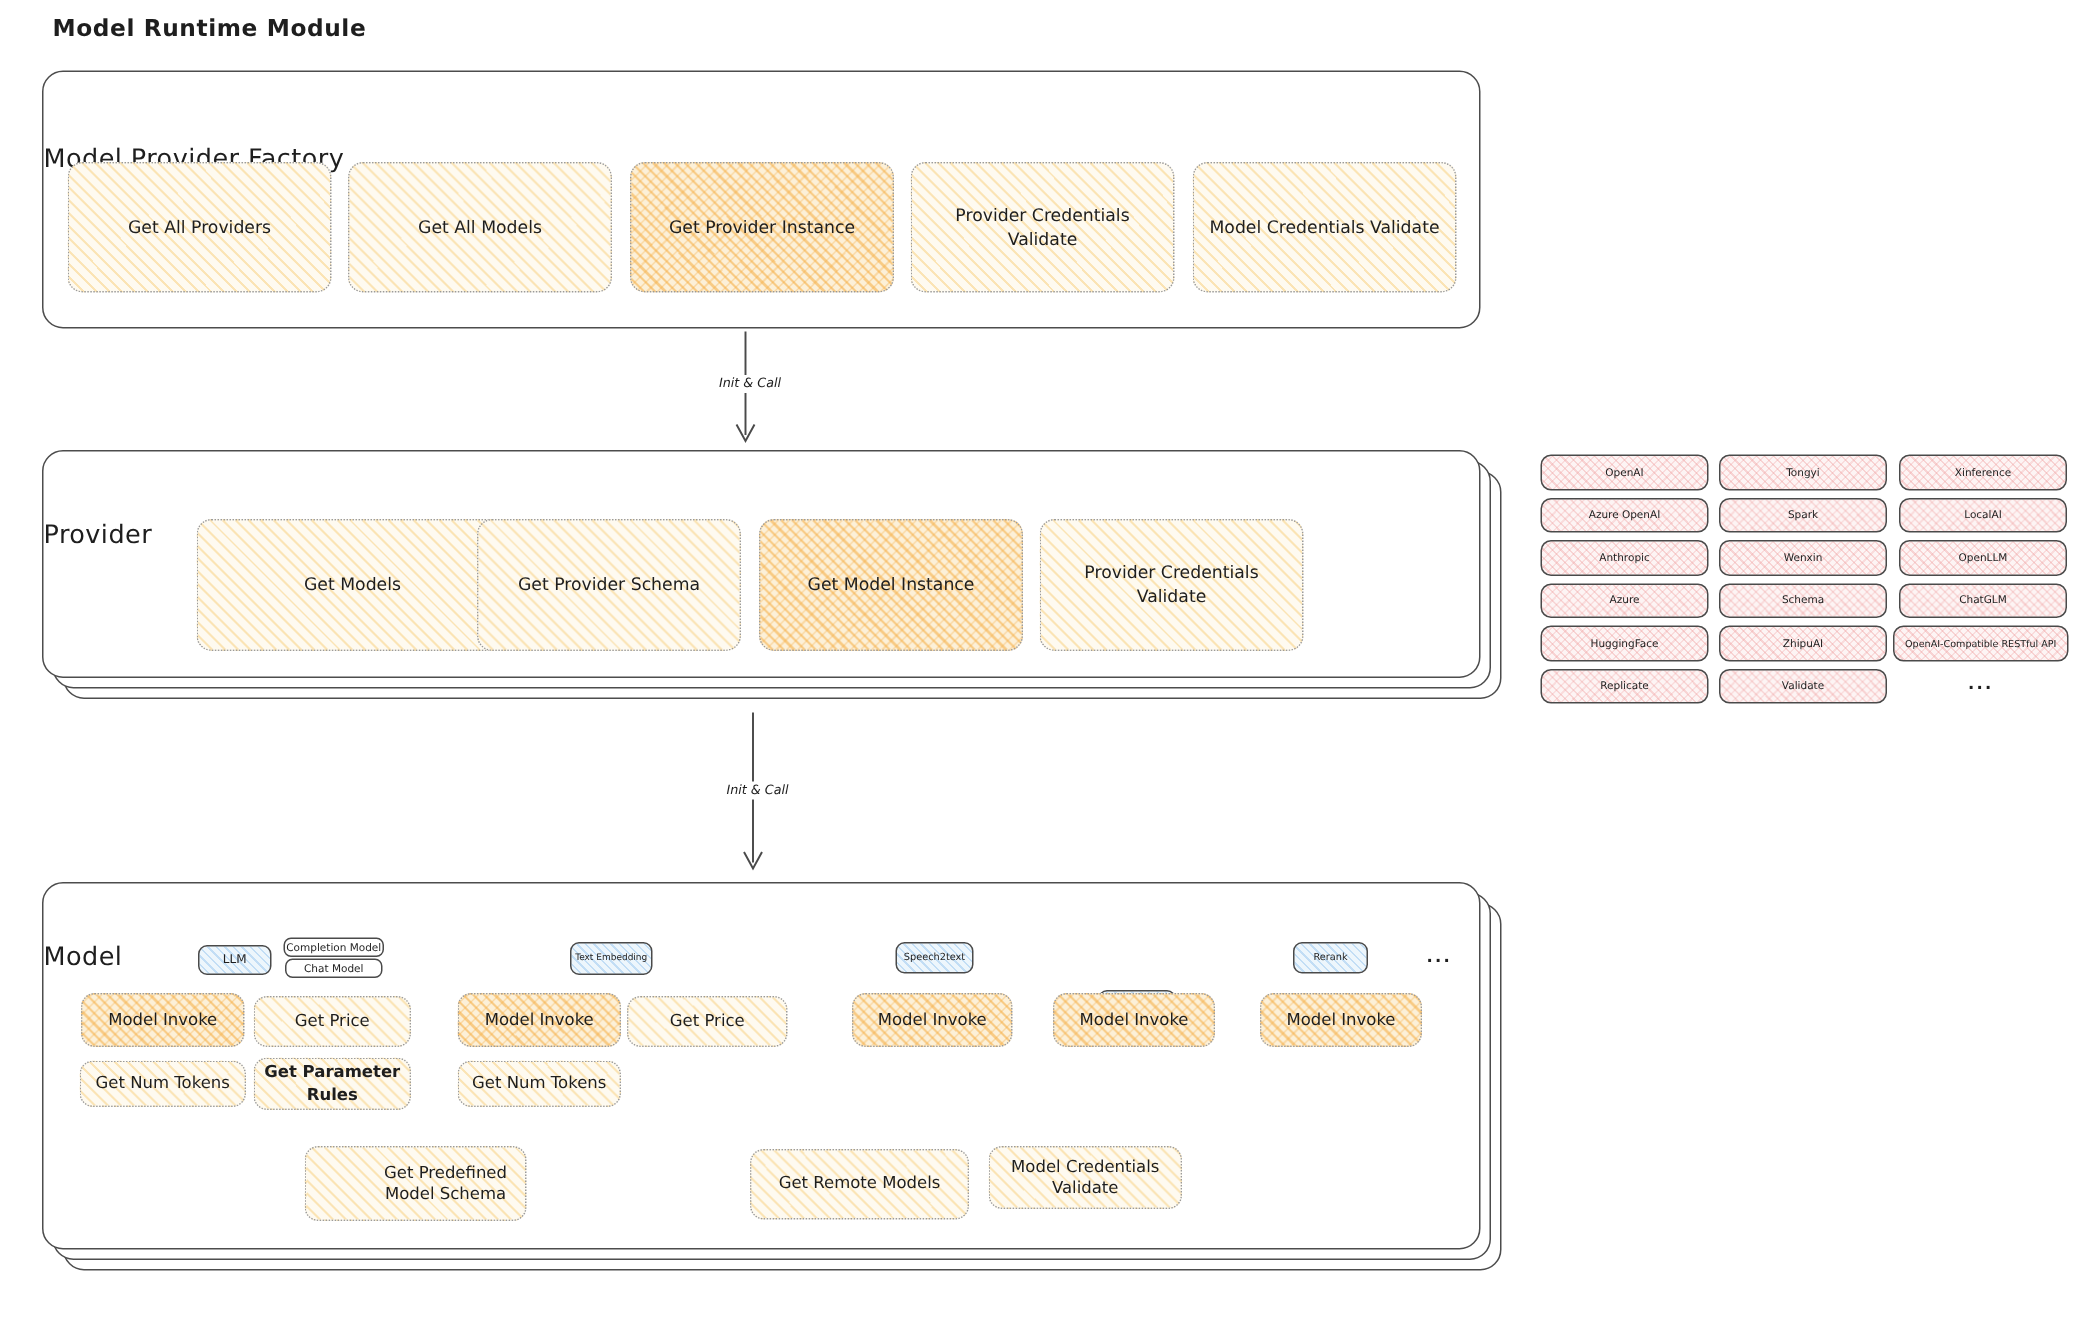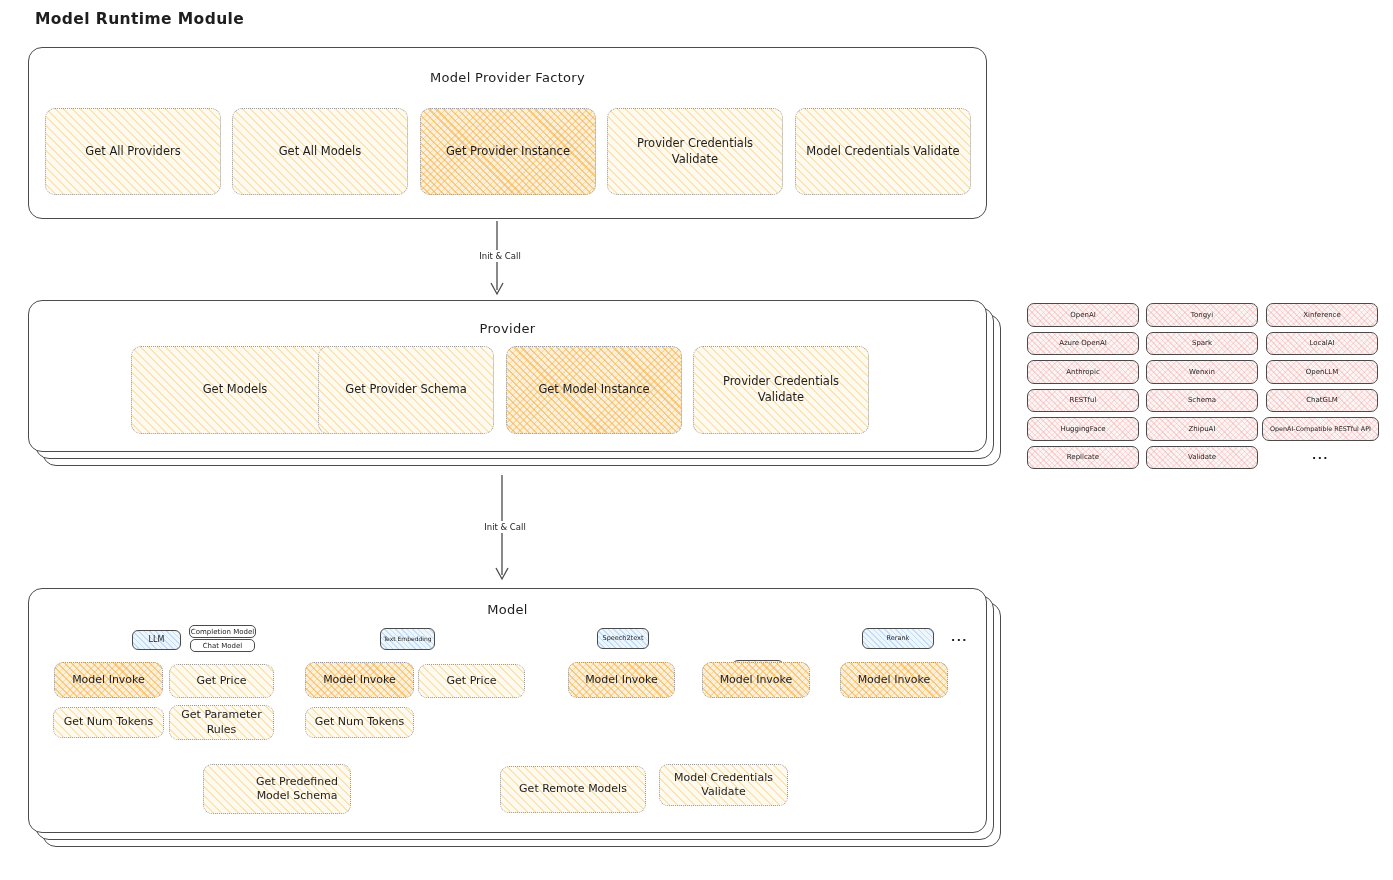--- a/index.html
+++ b/index.html
@@ -1,21 +1,21 @@
 <!DOCTYPE html>
 <html><head>
 <meta charset="utf-8">
 <style>
   html,body{margin:0;padding:0;background:#ffffff;}
   body{font-family:"DejaVu Sans","Liberation Sans",sans-serif;color:#1e1e1e;}
   .canvas{position:relative;width:1393px;height:880px;background:#fff;overflow:hidden;}
   .doc-title{position:absolute;left:35px;top:10px;font-size:15.5px;font-weight:bold;letter-spacing:.4px;}
   .panel{position:absolute;background:#fff;border:1.4px solid #4c4c4c;border-radius:14px;box-sizing:border-box;}
   .stackl{position:absolute;background:#fff;border:1.3px solid #4c4c4c;border-radius:14px;box-sizing:border-box;}
-  .sect-title{position:absolute;left:0;right:0;text-align:center;font-size:13px;letter-spacing:.3px;}
+  .sect-title{position:absolute;left:0;right:0;font-size:17px;letter-spacing:.3px;margin-top:26px;}
   .cell{position:absolute;display:flex;align-items:center;justify-content:center;text-align:center;
         border:1.4px dotted #9b9b9b;border-radius:10px;font-size:11.5px;line-height:1.35;
         padding:2px 6px;box-sizing:border-box;background-color:#fefaf0;
         background-image:repeating-linear-gradient(45deg, rgba(247,205,120,.5) 0 1.4px, transparent 1.4px 6px);}
   .cell.hl{background-color:#fcf0d8;
         background-image:repeating-linear-gradient(45deg, rgba(245,172,64,.55) 0 1.5px, transparent 1.5px 5px),
                          repeating-linear-gradient(-45deg, rgba(245,172,64,.35) 0 1px, transparent 1px 5px);}
   .cell.sm{font-size:11px;border-radius:9px;line-height:1.3;padding:2px 4px;}
   .pinkbox{position:absolute;display:flex;align-items:center;justify-content:center;text-align:center;
         border:1.3px solid #4a4a4a;border-radius:7px;font-size:7px;box-sizing:border-box;
@@ -23,21 +23,21 @@
         background-image:repeating-linear-gradient(45deg, rgba(238,150,150,.35) 0 1px, transparent 1px 4px),
                          repeating-linear-gradient(-45deg, rgba(238,150,150,.25) 0 1px, transparent 1px 4px);}
   .pinkbox.wide{font-size:6.4px;}
   .tagblue{position:absolute;display:flex;align-items:center;justify-content:center;text-align:center;
         border:1.2px solid #4a4a4a;border-radius:6px;font-size:6.5px;line-height:1.15;box-sizing:border-box;
         background-color:#edf6fc;padding:1px 2px;
         background-image:repeating-linear-gradient(45deg, rgba(130,185,235,.4) 0 1px, transparent 1px 4px);}
   .tagblue.big{font-size:8px;}
   .tagwhite{position:absolute;display:flex;align-items:center;justify-content:center;text-align:center;
         border:1.1px solid #4a4a4a;border-radius:5px;font-size:7px;background:#fff;box-sizing:border-box;}
-  .arrow-label{position:absolute;background:#fff;font-size:8.5px;text-align:center;padding:1px 3px;z-index:3;}
+  .arrow-label{position:absolute;background:#fff;font-size:8.5px;text-align:center;padding:1px 3px;z-index:3;font-style:italic;}
   .dots{position:absolute;font-size:11px;font-weight:bold;letter-spacing:1.5px;}
   svg.arrow{position:absolute;overflow:visible;}
 </style>
 </head>
 <body>
 
 <div class="canvas">
 
   <div class="doc-title">Model Runtime Module</div>
 
@@ -71,21 +71,21 @@
   <div class="pinkbox" style="left:1266px;top:303px;width:112px;height:23.5px;">Xinference</div>
 
   <div class="pinkbox" style="left:1027px;top:331.5px;width:112px;height:23.5px;">Azure OpenAI</div>
   <div class="pinkbox" style="left:1146px;top:331.5px;width:112px;height:23.5px;">Spark</div>
   <div class="pinkbox" style="left:1266px;top:331.5px;width:112px;height:23.5px;">LocalAI</div>
 
   <div class="pinkbox" style="left:1027px;top:360px;width:112px;height:23.5px;">Anthropic</div>
   <div class="pinkbox" style="left:1146px;top:360px;width:112px;height:23.5px;">Wenxin</div>
   <div class="pinkbox" style="left:1266px;top:360px;width:112px;height:23.5px;">OpenLLM</div>
 
-  <div class="pinkbox" style="left:1027px;top:388.5px;width:112px;height:23.5px;">RESTful</div>
+  <div class="pinkbox" style="left:1027px;top:388.5px;width:112px;height:23.5px;">Azure</div>
   <div class="pinkbox" style="left:1146px;top:388.5px;width:112px;height:23.5px;">Schema</div>
   <div class="pinkbox" style="left:1266px;top:388.5px;width:112px;height:23.5px;">ChatGLM</div>
 
   <div class="pinkbox" style="left:1027px;top:417px;width:112px;height:23.5px;">HuggingFace</div>
   <div class="pinkbox" style="left:1146px;top:417px;width:112px;height:23.5px;">ZhipuAI</div>
   <div class="pinkbox wide" style="left:1262px;top:417px;width:117px;height:23.5px;">OpenAI-Compatible RESTful API</div>
 
   <div class="pinkbox" style="left:1027px;top:445.5px;width:112px;height:23.5px;">Replicate</div>
   <div class="pinkbox" style="left:1146px;top:445.5px;width:112px;height:23.5px;">Validate</div>
   <div class="dots" style="left:1312px;top:449px;">...</div>
@@ -100,27 +100,27 @@
   <div class="stackl" style="left:35px;top:595px;width:959px;height:245px;"></div>
   <div class="panel" style="left:28px;top:588px;width:959px;height:245px;">
     <div class="sect-title" style="top:13px;">Model</div>
 
     <div class="tagblue big" style="left:103px;top:41px;width:49px;height:20px;">LLM</div>
     <div class="tagwhite" style="left:160px;top:36px;width:67px;height:13px;">Completion Model</div>
     <div class="tagwhite" style="left:161px;top:50px;width:65px;height:13px;">Chat Model</div>
     <div class="tagblue" style="left:351px;top:39px;width:55px;height:22px;font-size:6px;">Text Embedding</div>
     <div class="tagblue" style="left:568px;top:39px;width:52px;height:21px;">Speech2text</div>
     <div class="tagblue" style="left:703px;top:39px;width:52px;height:21px;margin-top:32px;">Moderation</div>
-    <div class="tagblue" style="left:833px;top:39px;width:72px;height:21px;">Rerank</div>
+    <div class="tagblue" style="left:833px;top:39px;width:50px;height:21px;">Rerank</div>
     <div class="dots" style="left:922px;top:42px;">...</div>
 
     <div class="cell hl sm" style="left:25px;top:73px;width:109px;height:36px;">Model Invoke</div>
     <div class="cell sm" style="left:140px;top:75px;width:105px;height:34px;">Get Price</div>
     <div class="cell sm" style="left:24px;top:118px;width:111px;height:31px;">Get Num Tokens</div>
-    <div class="cell sm" style="left:140px;top:116px;width:105px;height:35px;">Get Parameter Rules</div>
+    <div class="cell sm" style="left:140px;top:116px;width:105px;height:35px;font-weight:bold;">Get Parameter Rules</div>
 
     <div class="cell hl sm" style="left:276px;top:73px;width:109px;height:36px;">Model Invoke</div>
     <div class="cell sm" style="left:389px;top:75px;width:107px;height:34px;">Get Price</div>
     <div class="cell sm" style="left:276px;top:118px;width:109px;height:31px;">Get Num Tokens</div>
 
     <div class="cell hl sm" style="left:539px;top:73px;width:107px;height:36px;">Model Invoke</div>
 
     <div class="cell hl sm" style="left:673px;top:73px;width:108px;height:36px;">Model Invoke</div>
 
     <div class="cell hl sm" style="left:811px;top:73px;width:108px;height:36px;">Model Invoke</div>

